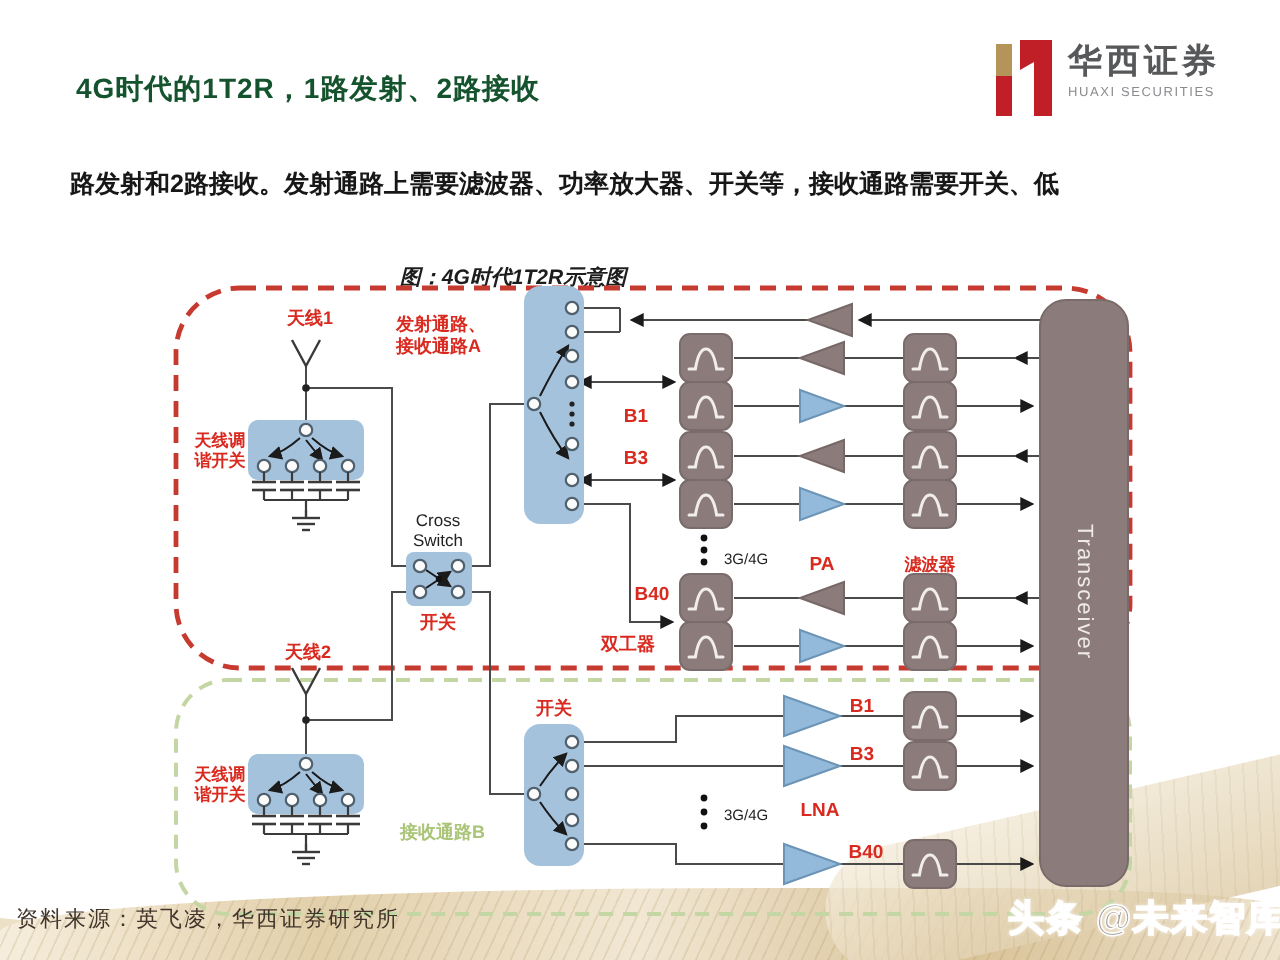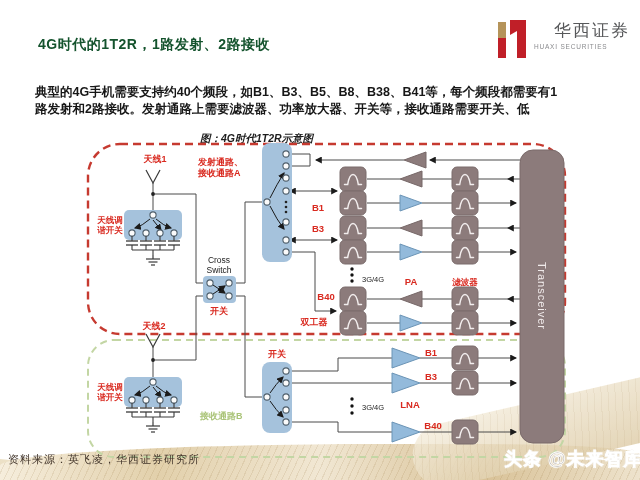--- a/index.html
+++ b/index.html
@@ -4,21 +4,21 @@
 <style>
   html,body{margin:0;padding:0;background:#fff;}
   .stage{position:relative;width:640px;height:480px;overflow:hidden;background:#ffffff;
          font-family:"Liberation Sans",sans-serif;}
   
   .title{position:absolute;left:38px;top:36px;font-size:14px;font-weight:900;
          color:#14532d;letter-spacing:.5px;white-space:nowrap;}
   .logo{position:absolute;left:498px;top:20px;display:flex;align-items:flex-start;}
   .logo-mark{width:30px;height:40px;}
   .logo-text{margin-left:6px;}
-  .logo-cn{font-size:17px;font-weight:400;color:#57585a;letter-spacing:2px;line-height:22px;margin-left:20px;}
+  .logo-cn{font-size:17px;font-weight:700;color:#57585a;letter-spacing:2px;line-height:22px;}
   .logo-en{font-size:6.5px;color:#8a8b8e;letter-spacing:.8px;margin-top:1px;}
   
   .body-text{position:absolute;left:35px;top:84px;width:580px;font-size:12.5px;
              line-height:17px;font-weight:700;color:#171717;}
   .caption{position:absolute;left:0;top:132px;width:513px;text-align:center;
            font-size:10.5px;font-weight:700;font-style:italic;color:#1d1d1d;}
   
   .diagram{position:absolute;left:0;top:0;width:640px;height:480px;z-index:2;}
   .diagram text{font-family:"Liberation Sans",sans-serif;}
   .lblr{fill:#d92a20;font-weight:700;}
@@ -57,21 +57,20 @@
       <rect x="0" y="18" width="8" height="20" fill="#c01f28"></rect>
       <path d="M12,0 L28,0 L28,38 L19,38 L19,11 L12,15 Z" fill="#c01f28"></path>
     </svg>
     <div class="logo-text">
       <div class="logo-cn">华西证券</div>
       <div class="logo-en">HUAXI SECURITIES</div>
     </div>
   </div>
 
   <div class="body-text">
-    <div>典型的4G手机需要支持约40个频段，如B1、B3、B5、B8、B38、B41等，每个频段都需要有1</div>
     <div>路发射和2路接收。发射通路上需要滤波器、功率放大器、开关等，接收通路需要开关、低</div>
   </div>
 
   <div class="caption">图：4G时代1T2R示意图</div>
 
   <div class="deco-wave-left"></div>
   <div class="deco-band"></div>
   <div class="deco-ribbon"></div>
 
   <svg class="diagram" viewBox="0 0 640 480">

